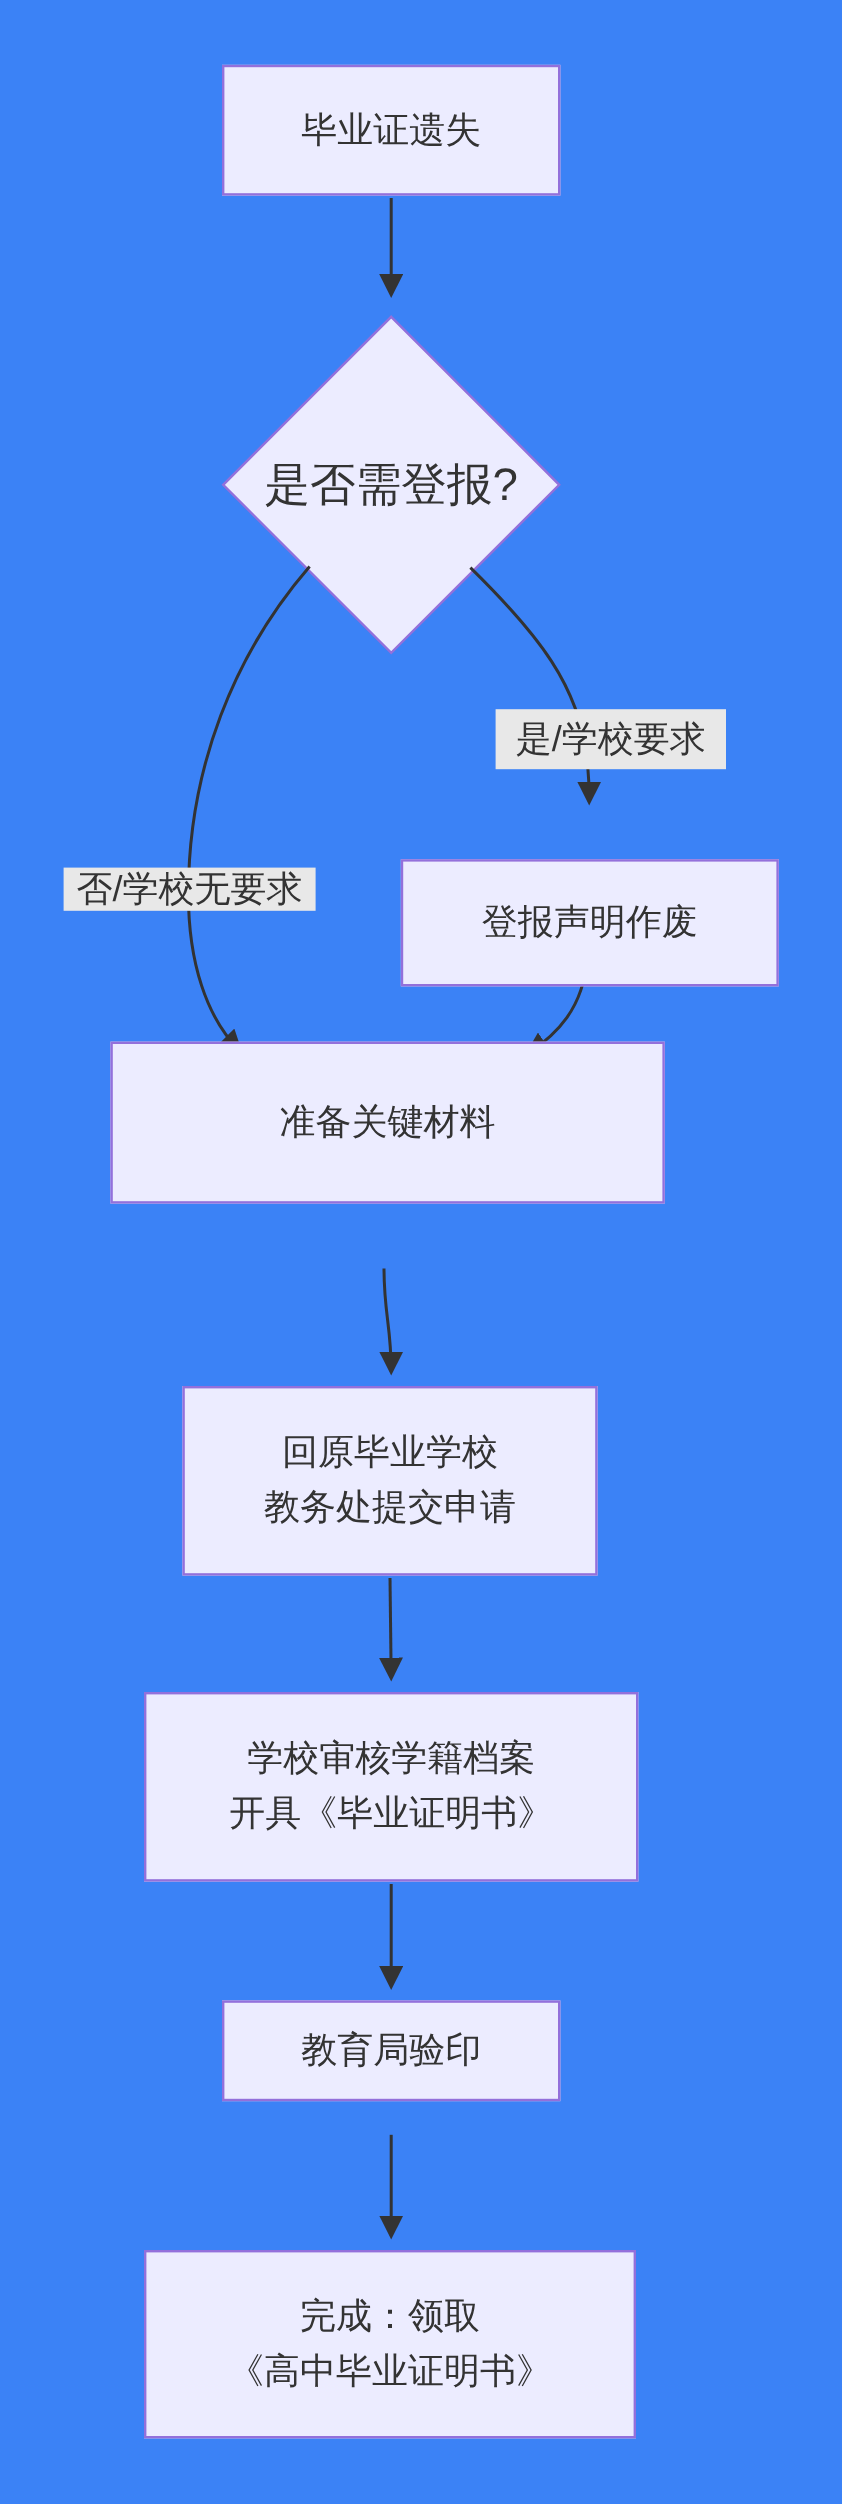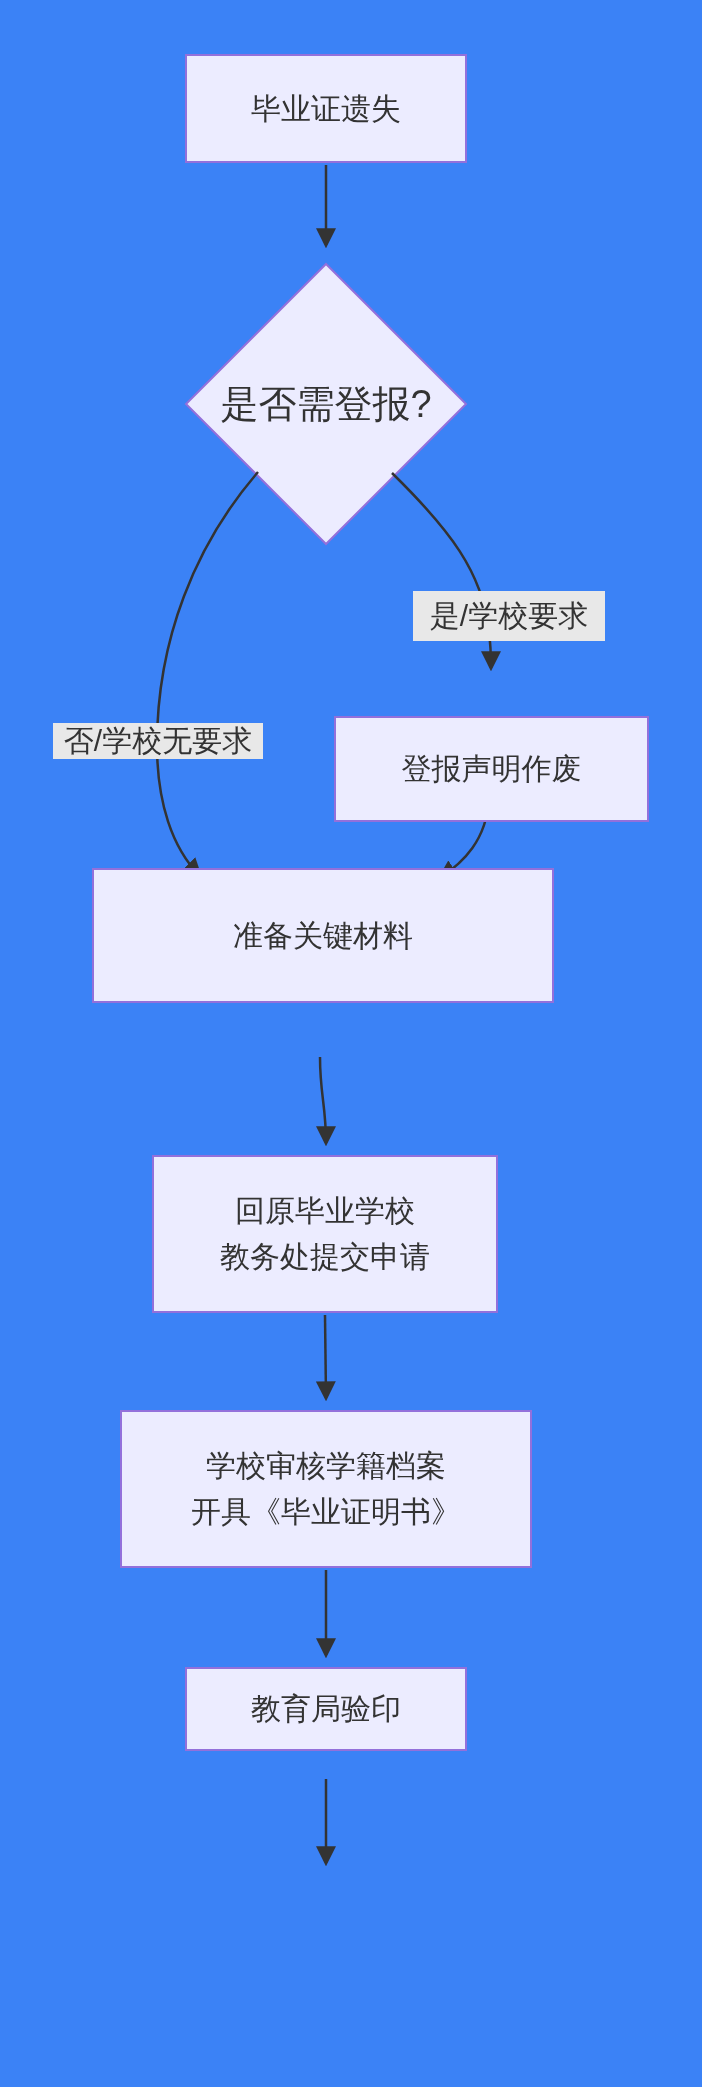--- a/index.html
+++ b/index.html
@@ -122,18 +122,22 @@
 
   <div class="node" style="left:152px;top:1155px;width:346px;height:158px;">
     <div>回原毕业学校</div>
     <div>教务处提交申请</div>
   </div>
 
   <div class="node" style="left:185px;top:1667px;width:282px;height:84px;">
     <div>教育局验印</div>
   </div>
 
+  <div class="node" style="left:120px;top:1875px;width:410px;height:157px;">
+    <div>完成：领取</div>
+    <div>《高中毕业证明书》</div>
+  </div>
 
   <div class="edge-label" style="left:413px;top:591px;width:192px;height:50px;">是/学校要求</div>
 
   <div class="edge-label" style="left:53px;top:723px;width:210px;height:36px;">否/学校无要求</div>
 
 </div>
 
 </body></html>

